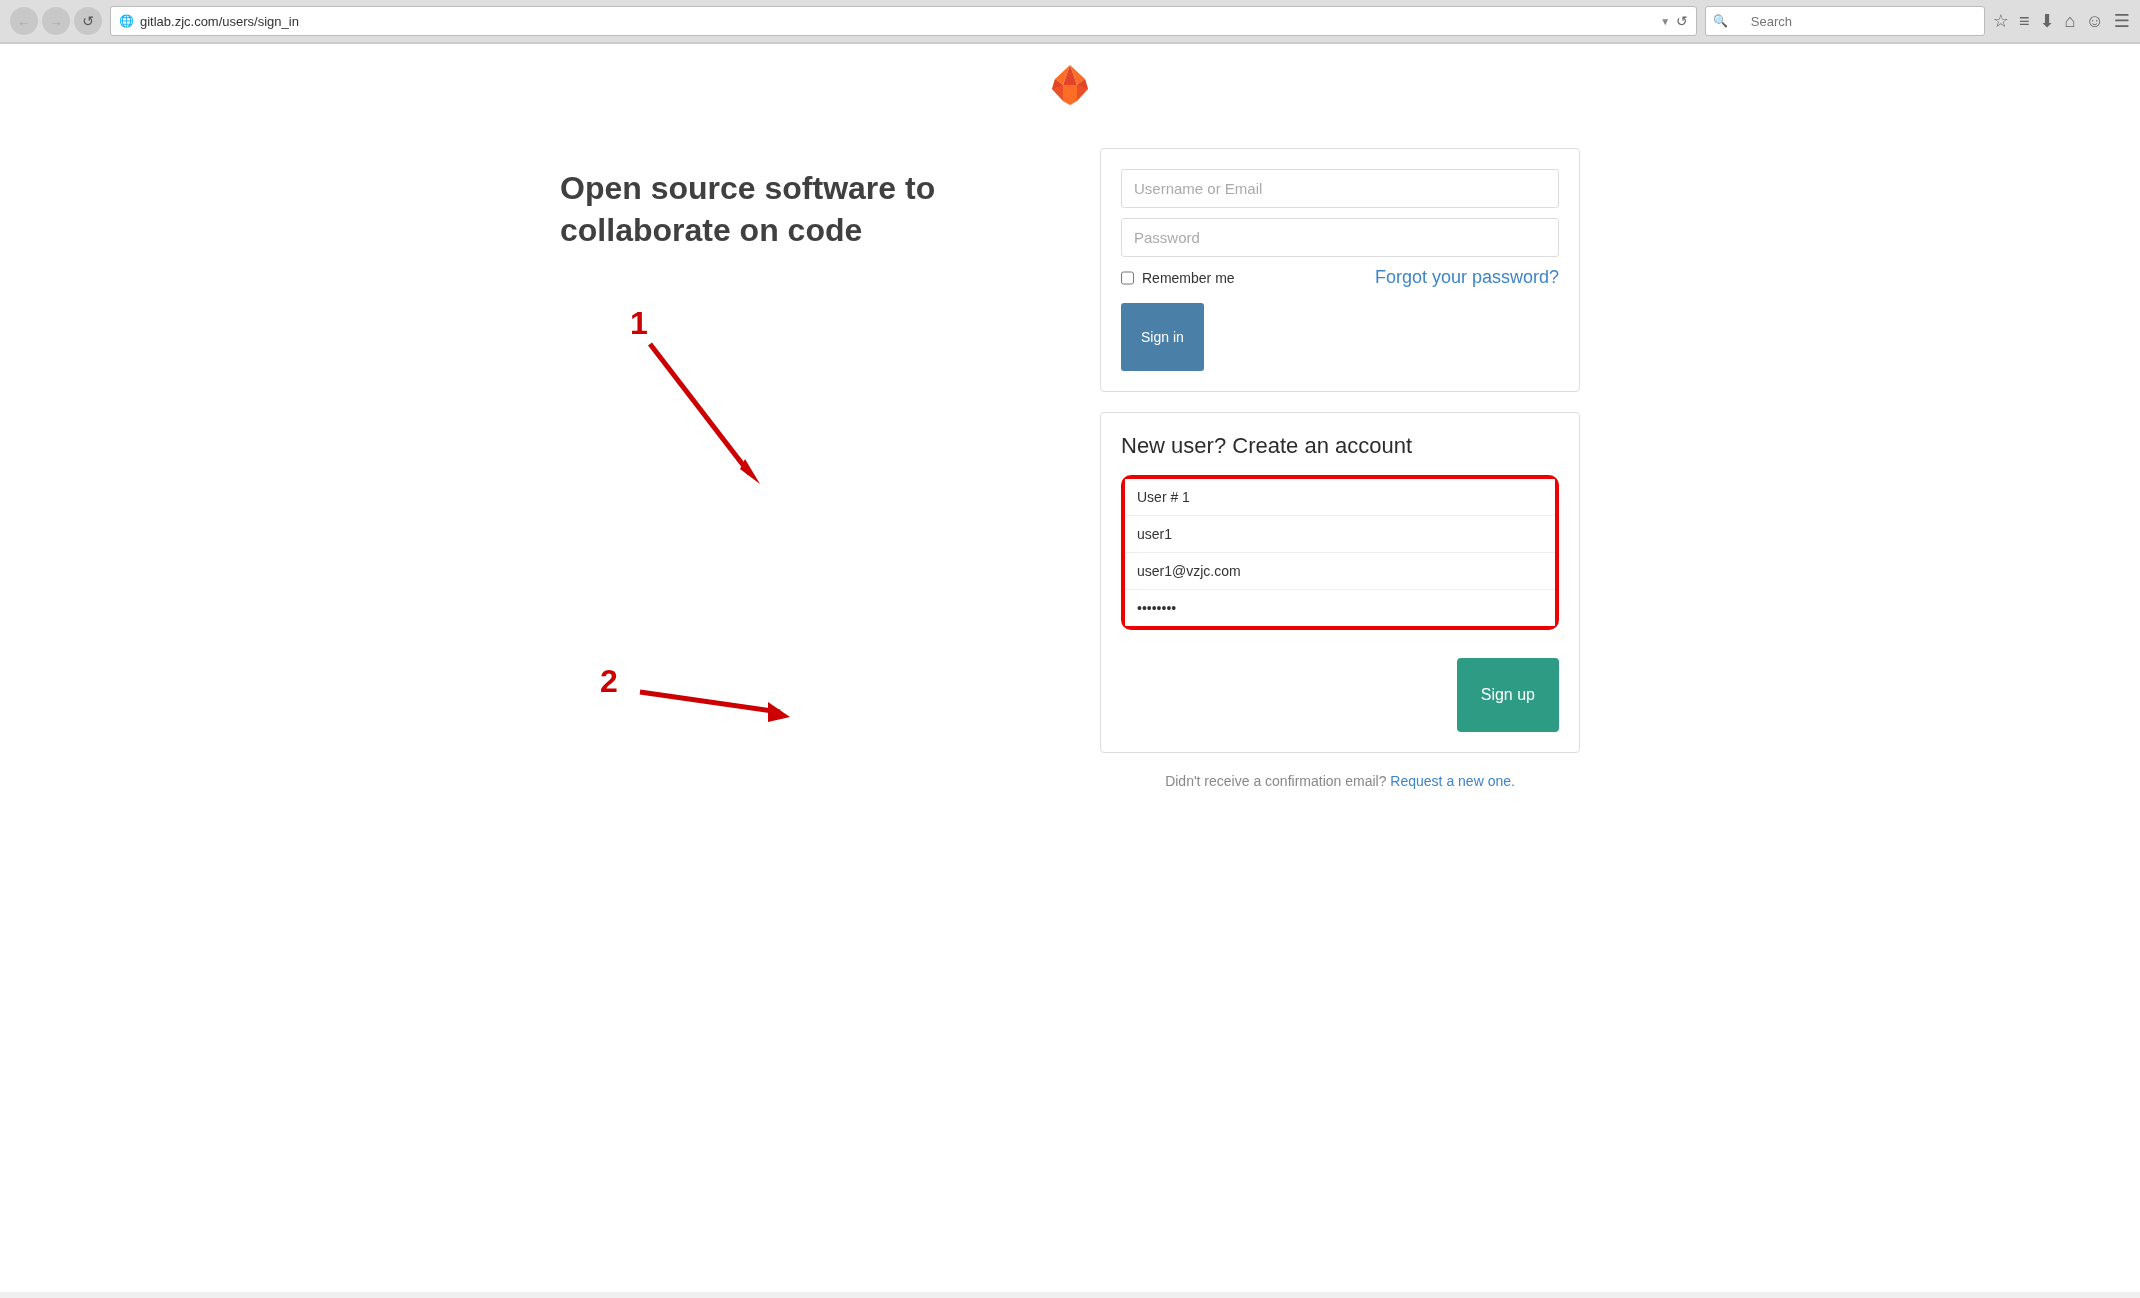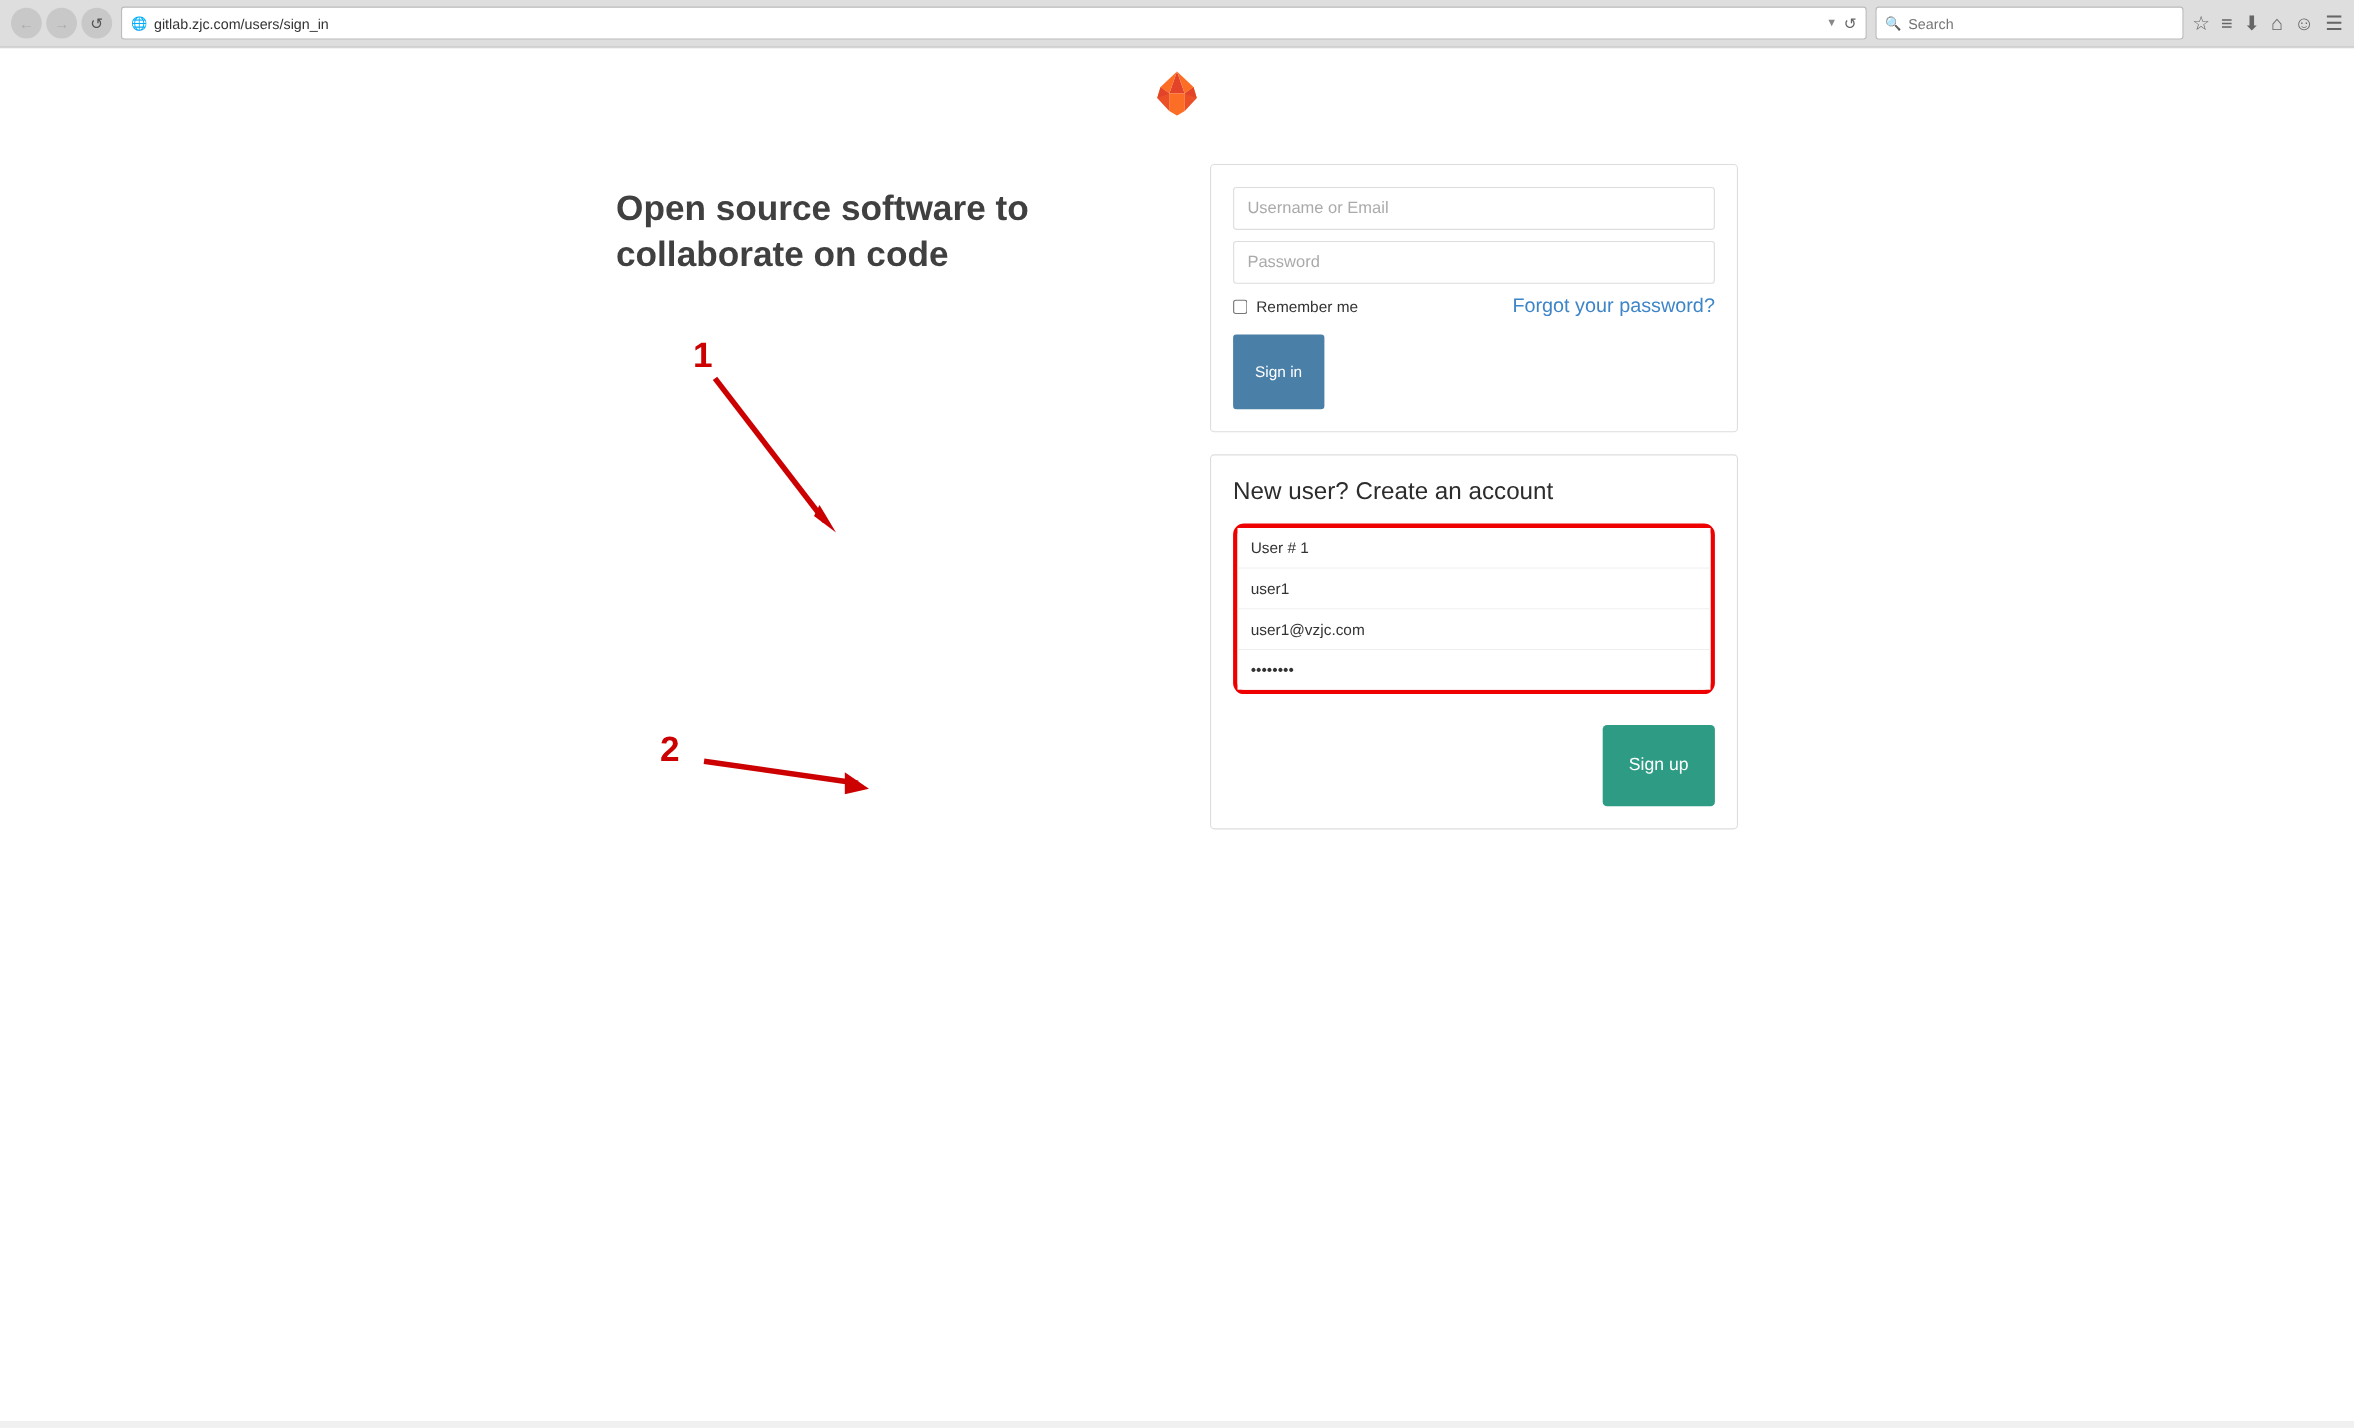--- a/index.html
+++ b/index.html
@@ -65,20 +65,21 @@
       height: 30px;
       width: 280px;
     }
     .search-icon-browser { color: #aaa; font-size: 12px; }
     .search-input-browser {
       border: none;
       outline: none;
       font-size: 13px;
       color: #333;
       flex: 1;
+      margin-left: 16px;
     }
 
     .browser-icons {
       display: flex;
       gap: 10px;
       align-items: center;
       color: #666;
       font-size: 18px;
     }
     .browser-icon { cursor: pointer; color: #666; }
@@ -327,20 +328,24 @@
           <input type="text" class="reg-input" value="user1" style="">
           <input type="email" class="reg-input" value="user1@vzjc.com" style="">
           <input type="password" class="reg-input" value="12345678" style="">
         </div>
 
         <div class="signup-row">
           <button class="signup-btn">Sign up</button>
         </div>
       </div>
 
+      <div class="confirmation-section">
+        <span>Didn't receive a confirmation email?</span>
+        <a class="confirmation-link">Request a new one.</a>
+      </div>
 
     </div>
   </div>
 
   <svg style="position:absolute; top:260px; left:520px; width:300px; height:220px; pointer-events:none;" viewBox="0 0 300 220">
     <text x="110" y="30" font-size="32" font-weight="bold" fill="#cc0000">1</text>
     <line x1="130" y1="40" x2="230" y2="170" stroke="#cc0000" stroke-width="5"></line>
     <polygon points="220,165 240,180 225,155" fill="#cc0000"></polygon>
   </svg>
 

